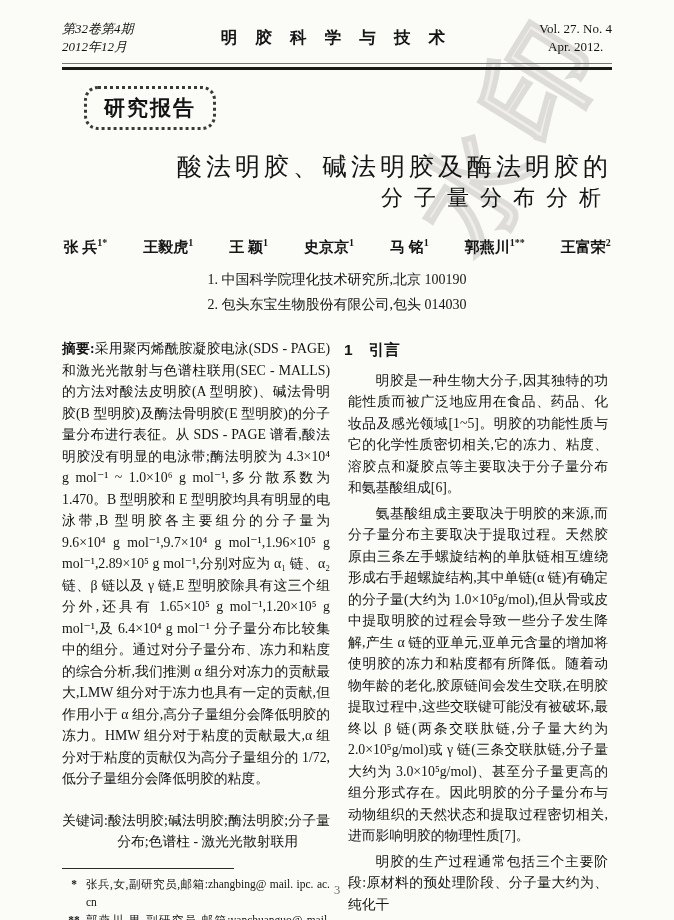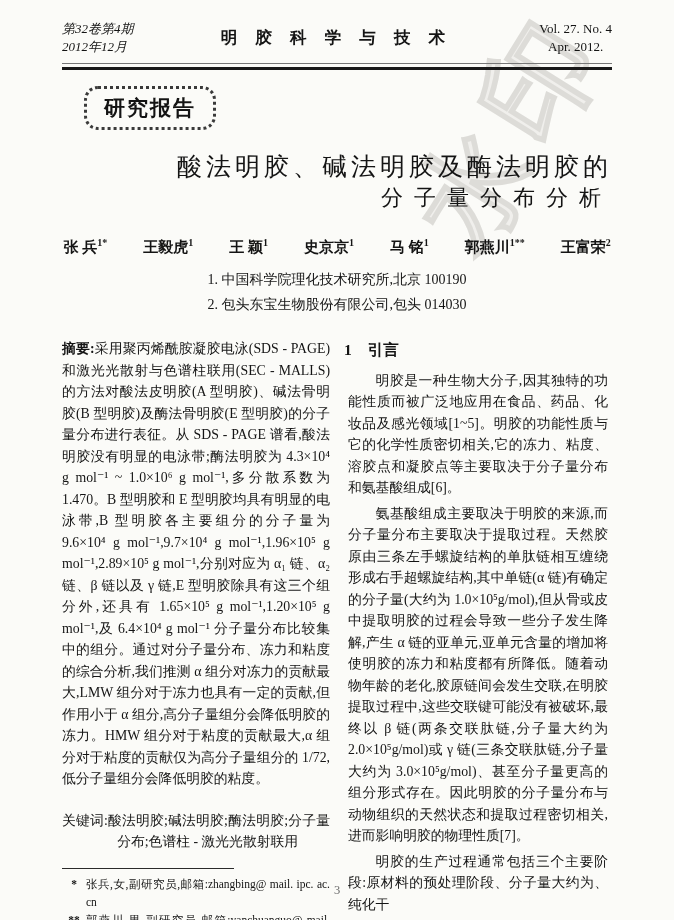--- a/index.html
+++ b/index.html
@@ -60,21 +60,21 @@
   .columns{display:flex;gap:14px;margin-top:21px;}
   .col{width:268px;font-size:13.8px;line-height:21.5px;text-align:justify;text-justify:inter-ideograph;}
   .abstract p{margin:0;}
   .abstract-label{font-weight:bold;}
   .keywords{margin-top:20px;font-weight:normal;padding-left:4em;text-indent:-4em;}
   .fn-rule{width:172px;border-top:1.4px solid #2a2a2a;margin:15px 0 7px 0;}
   .footnote{display:flex;font-size:11.5px;line-height:1.55;}
   .fn-marker{width:24px;text-align:center;font-weight:bold;flex:none;}
   .fn-text{flex:1;}
 
-  .section-heading{font-size:15.5px;font-weight:bold;margin:1px 0 9px 0;font-family:Liberation Serif, serif;}
+  .section-heading{font-size:15.5px;font-weight:bold;margin:1px 0 9px 0;font-family:Liberation Sans, sans-serif;}
   .section-heading .sec-num{margin-right:16px;}
   .col-right p{margin:4px;text-indent:2em;}
 
   .page-number{
     position:absolute;bottom:22px;left:0;right:0;
     text-align:center;font-size:12.5px;color:#6a6a6a;z-index:1;
   }
 </style>
 </head>
 <body>

